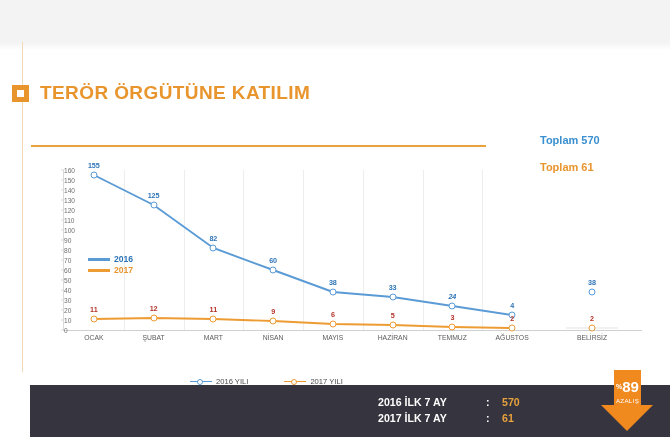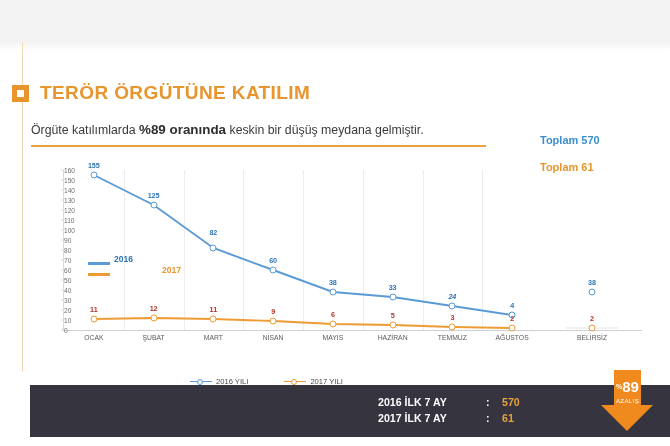--- a/index.html
+++ b/index.html
@@ -104,24 +104,24 @@
   .xlabel {
     position: absolute; top: 174px; transform: translateX(-50%);
     font-size: 6.8px; color: #5a5a5a; white-space: nowrap;
   }
 
   
   .serieskey {
     position: absolute; left: 62px; top: 94px;
     font-size: 8.6px; font-weight: bold; line-height: 11px;
   }
-  .serieskey .row { display: flex; align-items: flex-end; }
+  .serieskey .row { display: flex; align-items: center; }
   .serieskey .swatch { width: 22px; height: 2.6px; margin-right: 4px; }
   .serieskey .s2016 { color: #2e75b6; }
-  .serieskey .s2017 { color: #e8952e; margin-left: 48px; }
+  .serieskey .s2017 { color: #e8952e; }
 
   
   .total {
     position: absolute; display: flex; align-items: center;
     font-size: 11px; font-weight: bold; white-space: nowrap;
   }
   .total.t1 { left: 540px; top: 134px; color: #3a8fd0; }
   .total.t2 { left: 540px; top: 161px; color: #e8952e; }
 
   
@@ -185,23 +185,20 @@
   <div class="top-band-fade"></div>
   <div class="left-rule"></div>
 
   <div class="title-row">
     <div class="title-marker">
         <i></i>
       </div>
     <div class="title-text">TERÖR ÖRGÜTÜNE KATILIM</div>
   </div>
 
-  <div class="subtitle">
-    <span>Örgüte katılımlarda </span><span class="b">%89 oranında</span><span> keskin bir düşüş meydana gelmiştir.</span>
-  </div>
   <div class="subtitle-underline"></div>
 
   <div class="chart">
     <div class="yaxis-line"></div>
     <div class="xaxis-line"></div>
     <div id="yticks">
         <div class="ytick" style="left: 38px; top: 10px;">160</div>
         <div class="ytick-mark" style="left: 35px; top: 10px;"></div>
         <div class="ytick" style="left: 38px; top: 20px;">150</div>
         <div class="ytick-mark" style="left: 35px; top: 20px;"></div>
@@ -268,21 +265,21 @@
         <div class="marker orange" style="left: 247.125px; top: 161px;"></div>
         <div class="marker orange" style="left: 306.875px; top: 164px;"></div>
         <div class="marker orange" style="left: 366.625px; top: 165px;"></div>
         <div class="marker orange" style="left: 426.375px; top: 167px;"></div>
         <div class="marker orange" style="left: 486.125px; top: 168px;"></div>
         <div class="marker orange" style="left: 566px; top: 168px;"></div>
       </div>
     <div id="dlabels">
         <div class="dlabel blue" style="left: 67.875px; top: 10px;">155</div>
         <div class="dlabel blue" style="left: 127.625px; top: 40px;">125</div>
-        <div class="dlabel blue" style="left: 187.375px; top: 77px;">82</div>
+        <div class="dlabel blue" style="left: 187.375px; top: 83px;">82</div>
         <div class="dlabel blue" style="left: 247.125px; top: 105px;">60</div>
         <div class="dlabel blue" style="left: 306.875px; top: 127px;">38</div>
         <div class="dlabel blue" style="left: 366.625px; top: 132px;">33</div>
         <div class="dlabel blue" style="left: 426.375px; top: 141px; font-style: italic;">24</div>
         <div class="dlabel blue" style="left: 486.125px; top: 150px;">4</div>
         <div class="dlabel blue" style="left: 566px; top: 127px;">38</div>
         <div class="dlabel orange" style="left: 67.875px; top: 154px;">11</div>
         <div class="dlabel orange" style="left: 127.625px; top: 153px;">12</div>
         <div class="dlabel orange" style="left: 187.375px; top: 154px;">11</div>
         <div class="dlabel orange" style="left: 247.125px; top: 156px;">9</div>

